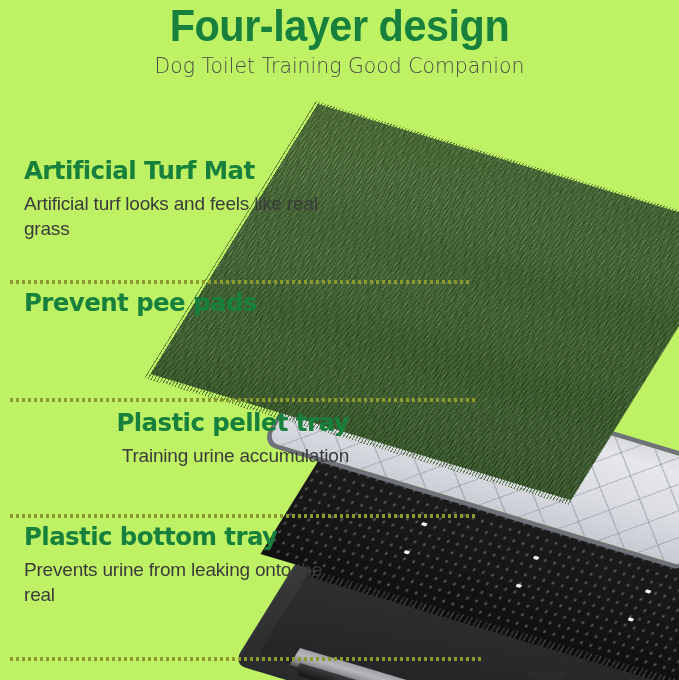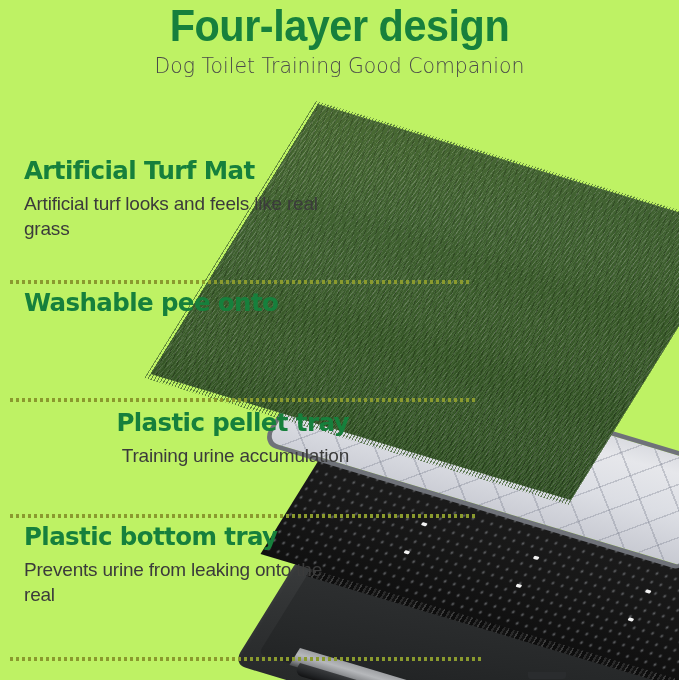--- a/index.html
+++ b/index.html
@@ -357,21 +357,21 @@
   <div class="dotline d4"></div>
 
   <div class="features">
 
     <div class="feature f1">
       <h2 class="feat-title">Artificial Turf Mat</h2>
       <p class="feat-desc">Artificial turf looks and feels like real grass</p>
     </div>
 
     <div class="feature f2">
-      <h2 class="feat-title">Washable pee onto</h2>
+      <h2 class="feat-title">Prevent pee pads</h2>
     </div>
 
     <div class="feature f3">
       <h2 class="feat-title">Plastic pellet tray</h2>
       <p class="feat-desc">Training urine accumulation</p>
     </div>
 
     <div class="feature f4">
       <h2 class="feat-title">Plastic bottom tray</h2>
       <p class="feat-desc">Prevents urine from leaking onto the real</p>

